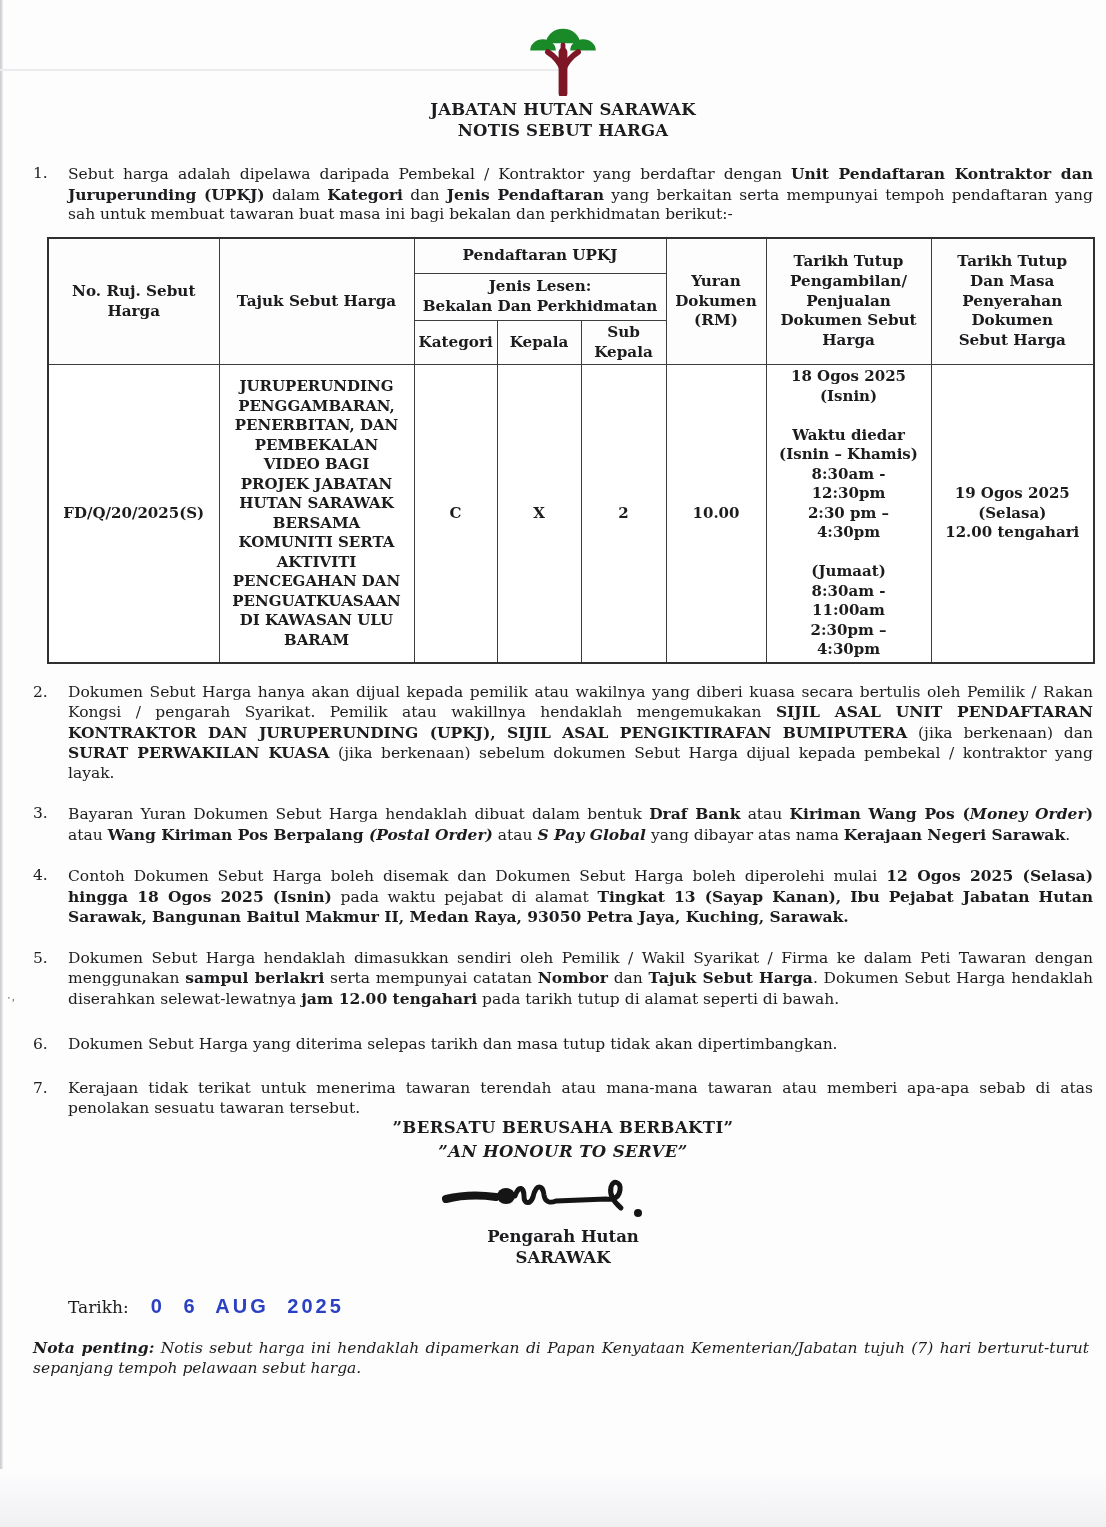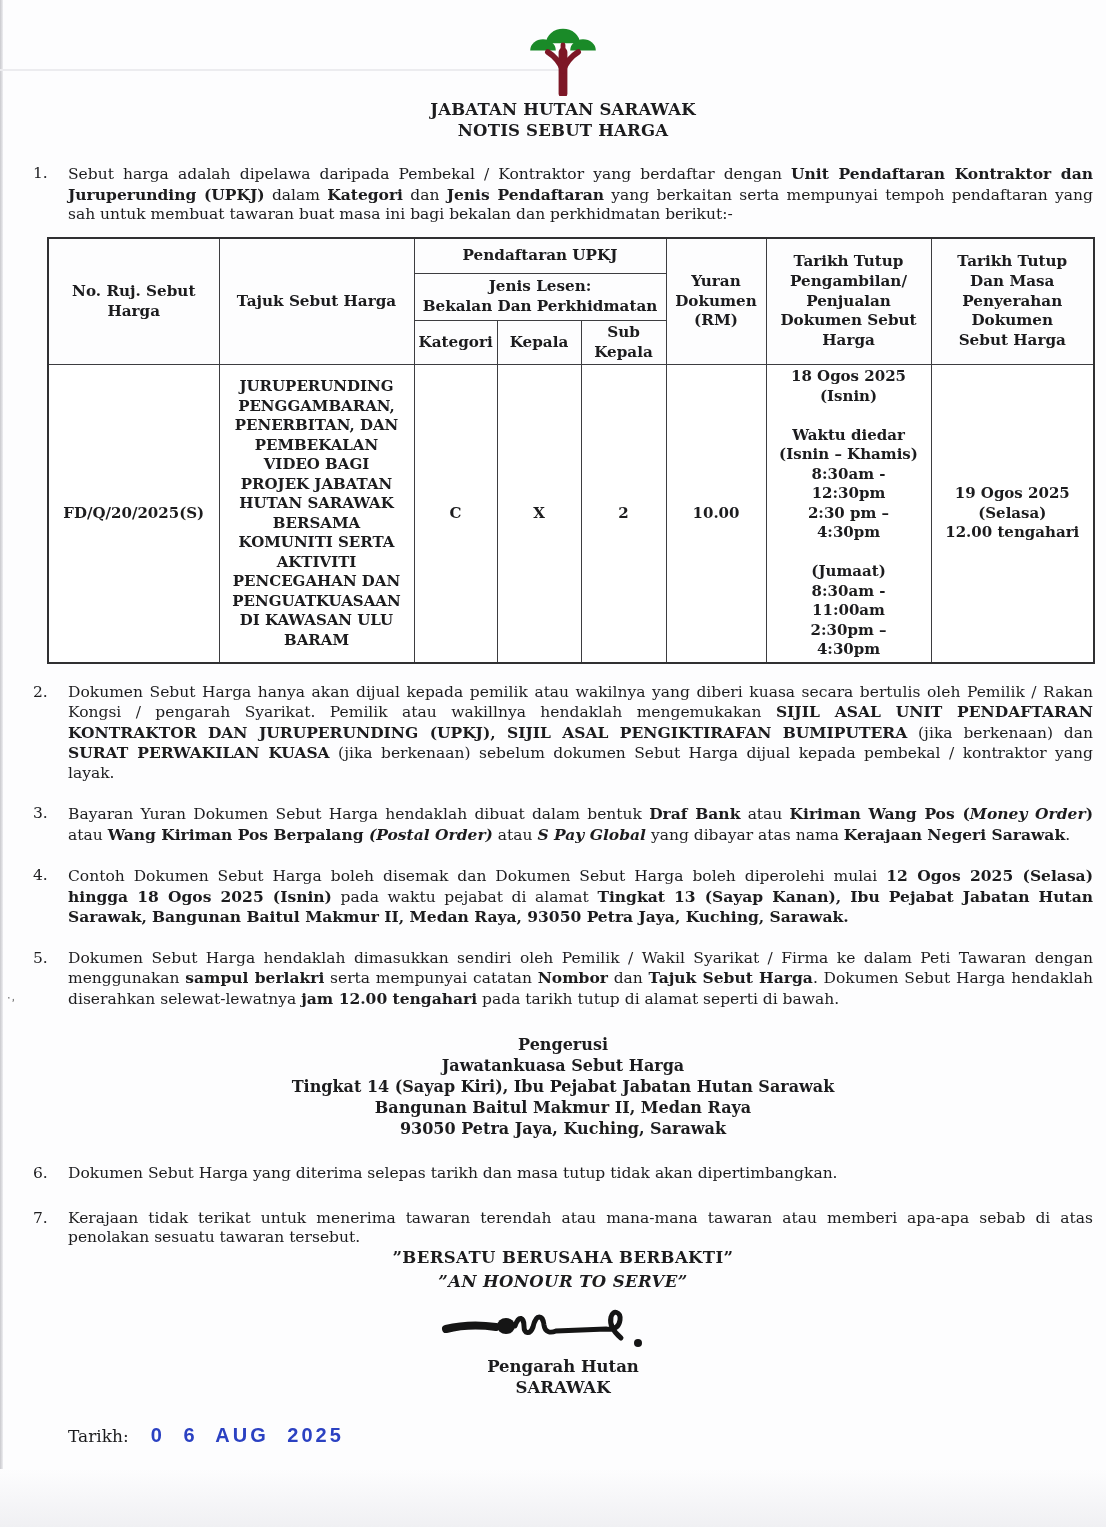--- a/index.html
+++ b/index.html
@@ -208,27 +208,20 @@
     <div class="item">
       <div class="num">4.</div>
       <div class="txt"><span>Contoh Dokumen Sebut Harga boleh disemak dan Dokumen Sebut Harga boleh diperolehi mulai </span><span class="lbl" style="font-weight: 700;">12 Ogos 2025 (Selasa) hingga 18 Ogos 2025 (Isnin)</span><span> pada waktu pejabat di alamat </span><span class="lbl" style="font-weight: 700;">Tingkat 13 (Sayap Kanan), Ibu Pejabat Jabatan Hutan Sarawak,</span><span> </span><span class="lbl" style="font-weight: 700;">Bangunan Baitul Makmur II, Medan Raya, 93050 Petra Jaya, Kuching, Sarawak.</span></div>
     </div>
 
     <div class="item">
       <div class="num">5.</div>
       <div class="txt"><span>Dokumen Sebut Harga hendaklah dimasukkan sendiri oleh Pemilik / Wakil Syarikat / Firma ke dalam Peti Tawaran dengan menggunakan </span><span class="lbl" style="font-weight: 700;">sampul berlakri</span><span> serta mempunyai catatan </span><span class="lbl" style="font-weight: 700;">Nombor</span><span> dan </span><span class="lbl" style="font-weight: 700;">Tajuk Sebut Harga</span><span>. Dokumen Sebut Harga hendaklah diserahkan selewat-lewatnya </span><span class="lbl" style="font-weight: 700;">jam 12.00 tengahari</span><span> pada tarikh tutup di alamat seperti di bawah.</span></div>
     </div>
 
-    <div class="address-block">
-      <div>Pengerusi</div>
-      <div>Jawatankuasa Sebut Harga</div>
-      <div>Tingkat 14 (Sayap Kiri), Ibu Pejabat Jabatan Hutan Sarawak</div>
-      <div>Bangunan Baitul Makmur II, Medan Raya</div>
-      <div>93050 Petra Jaya, Kuching, Sarawak</div>
-    </div>
 
     <div class="item" style="margin-top:25px;">
       <div class="num">6.</div>
       <div class="txt"><span>Dokumen Sebut Harga yang diterima selepas tarikh dan masa tutup tidak akan dipertimbangkan.</span></div>
     </div>
 
     <div class="item" style="margin-top:25px;">
       <div class="num">7.</div>
       <div class="txt"><span>Kerajaan tidak terikat untuk menerima tawaran terendah atau mana-mana tawaran atau memberi apa-apa sebab di atas penolakan sesuatu tawaran tersebut.</span></div>
     </div>

